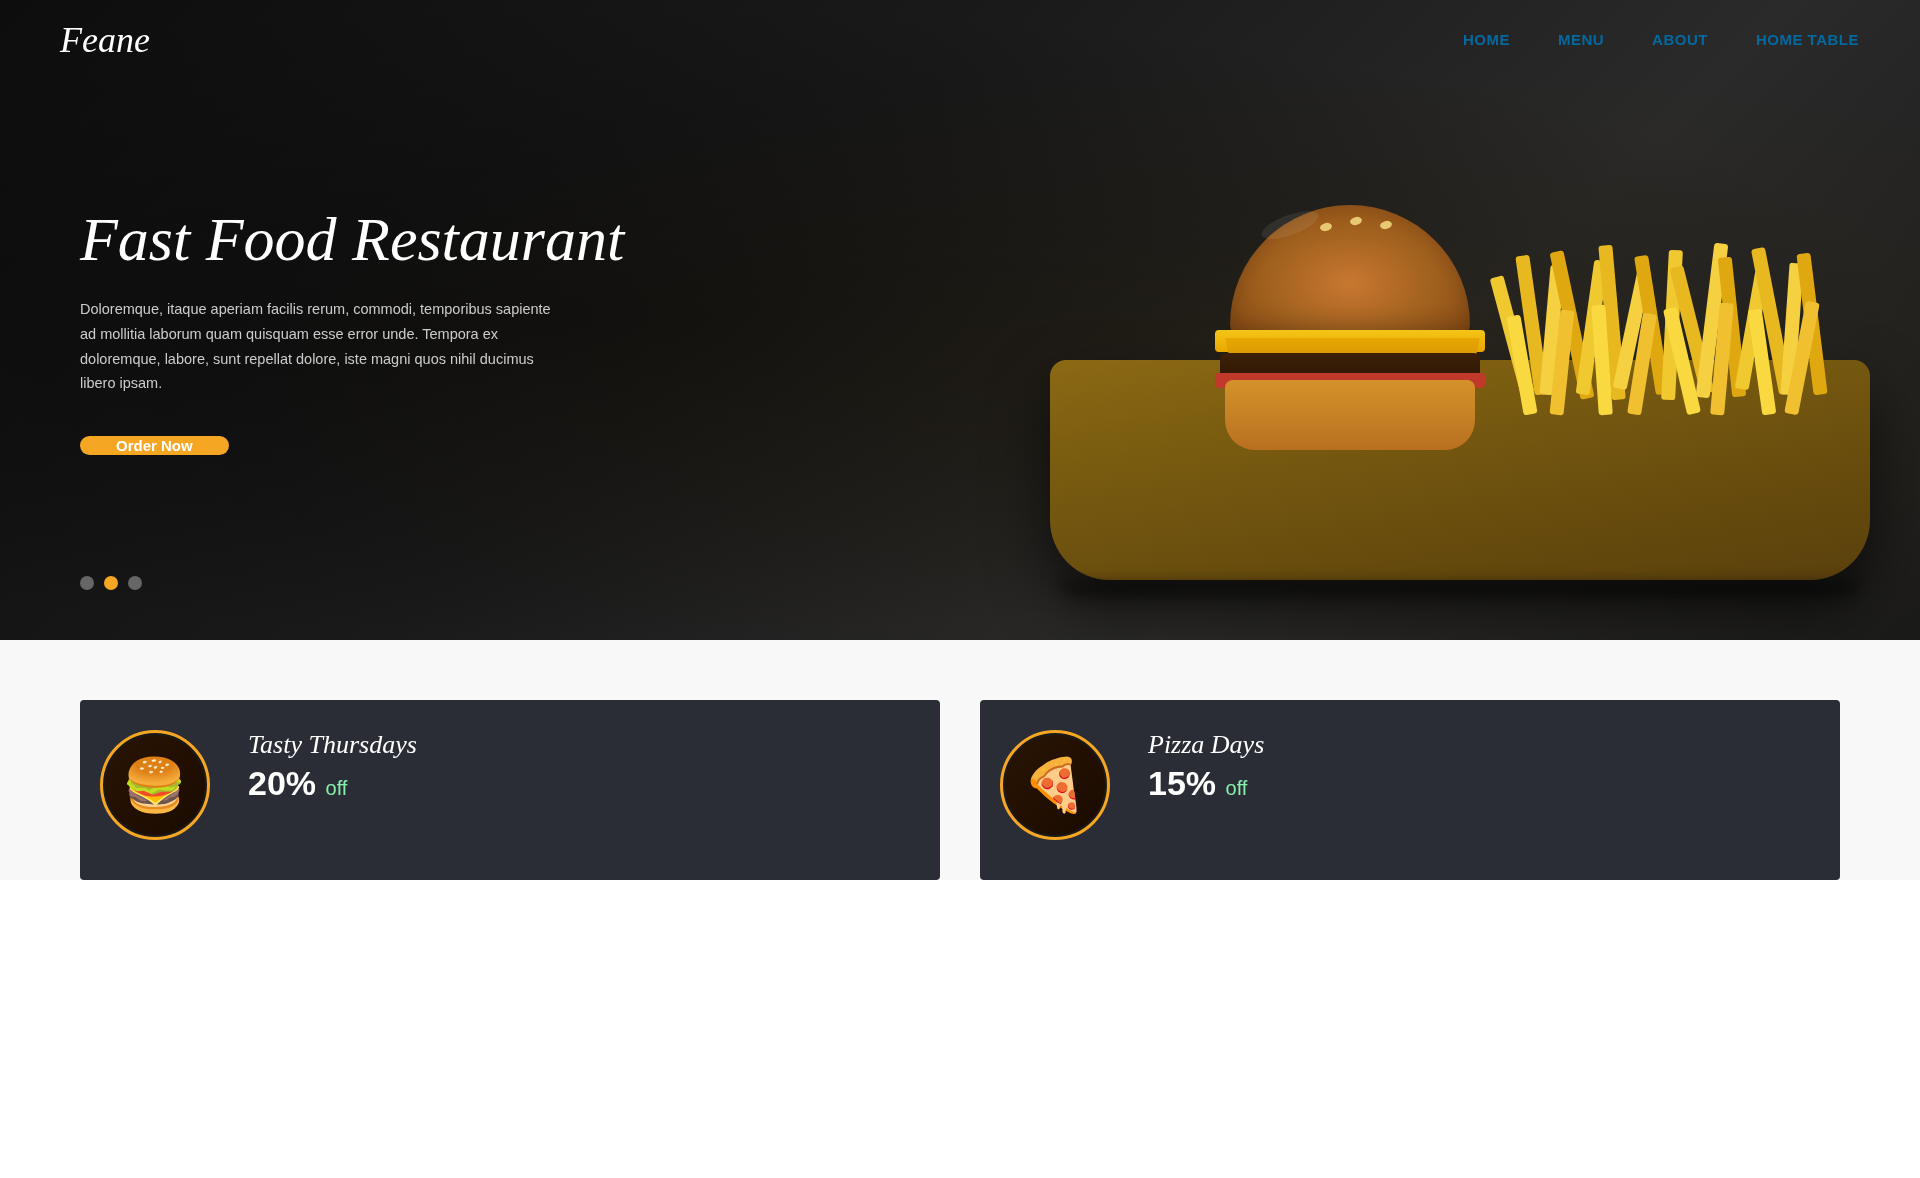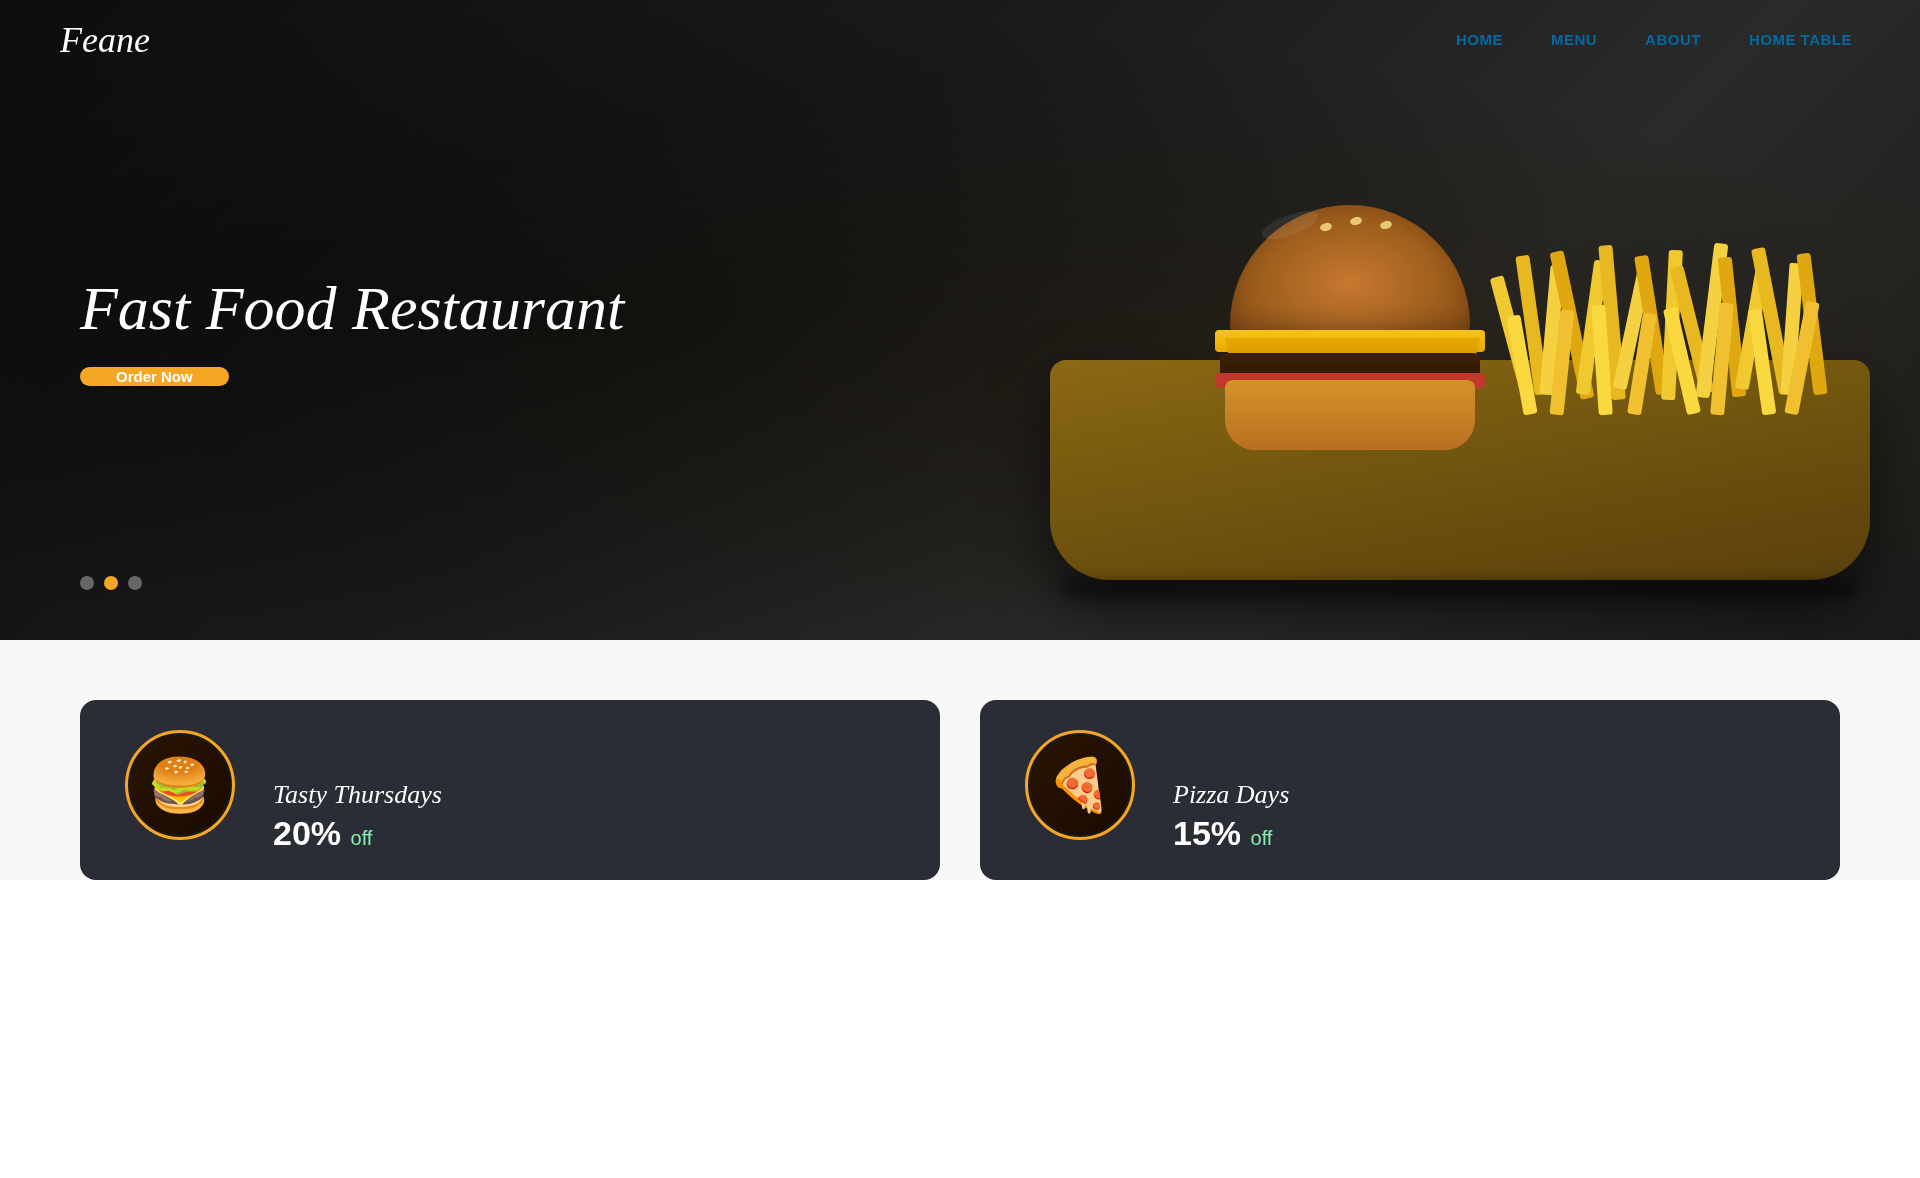--- a/index.html
+++ b/index.html
@@ -1,21 +1,21 @@
 <!DOCTYPE html>
 <html><head>
   <meta charset="utf-8">
   <style>
     * { margin: 0; padding: 0; box-sizing: border-box; }
     body { font-family: 'Segoe UI', Arial, sans-serif; background: #fff; overflow-x: hidden; }
 
     
     .navbar {
       position: absolute;
-      top: 0; left: 0; right: 8px;
+      top: 0; left: 0; right: 1px;
       z-index: 100;
       display: flex;
       align-items: center;
       justify-content: space-between;
       padding: 0 60px;
       height: 80px;
       background: transparent;
     }
     .nav-logo {
       font-family: 'Georgia', serif;
@@ -261,24 +261,24 @@
     
     .promo-section {
       background: #f8f8f8;
       padding: 60px 80px 0;
       display: flex;
       gap: 40px;
     }
     .promo-card {
       flex: 1;
       background: #2a2d35;
-      border-radius: 16px;
-      display: flex;
-      align-items: flex-end;
-      padding: 30px 45px;
+      border-radius: 4px;
+      display: flex;
+      align-items: flex-start;
+      padding: 30px 20px;
       gap: 28px;
       min-height: 170px;
       position: relative;
       overflow: hidden;
     }
     .promo-img-wrap {
       position: relative;
       width: 120px;
       height: 120px;
       flex-shrink: 0;
@@ -358,20 +358,21 @@
     </li>
   </ul>
 
 </nav>
 
 <section class="hero">
   <div class="hero-bg-gradient"></div>
 
   <div class="hero-content">
     <h1 class="hero-title">Fast Food Restaurant</h1>
+    <p class="hero-subtitle">Doloremque, itaque aperiam facilis rerum, commodi, temporibus sapiente ad mollitia laborum quam quisquam esse error unde. Tempora ex doloremque, labore, sunt repellat dolore, iste magni quos nihil ducimus libero ipsam.</p>
     <button class="btn-order-now">Order Now</button>
   </div>
 
   <div class="hero-food">
 
     <div class="cutting-board"></div>
 
     <div class="burger">
       <div class="burger-bun-top">
         <div class="burger-sesame"></div>

